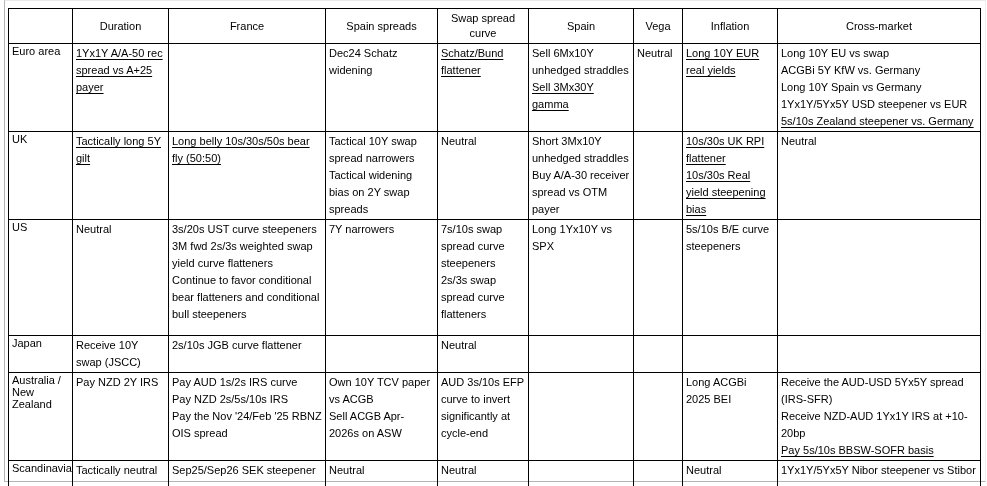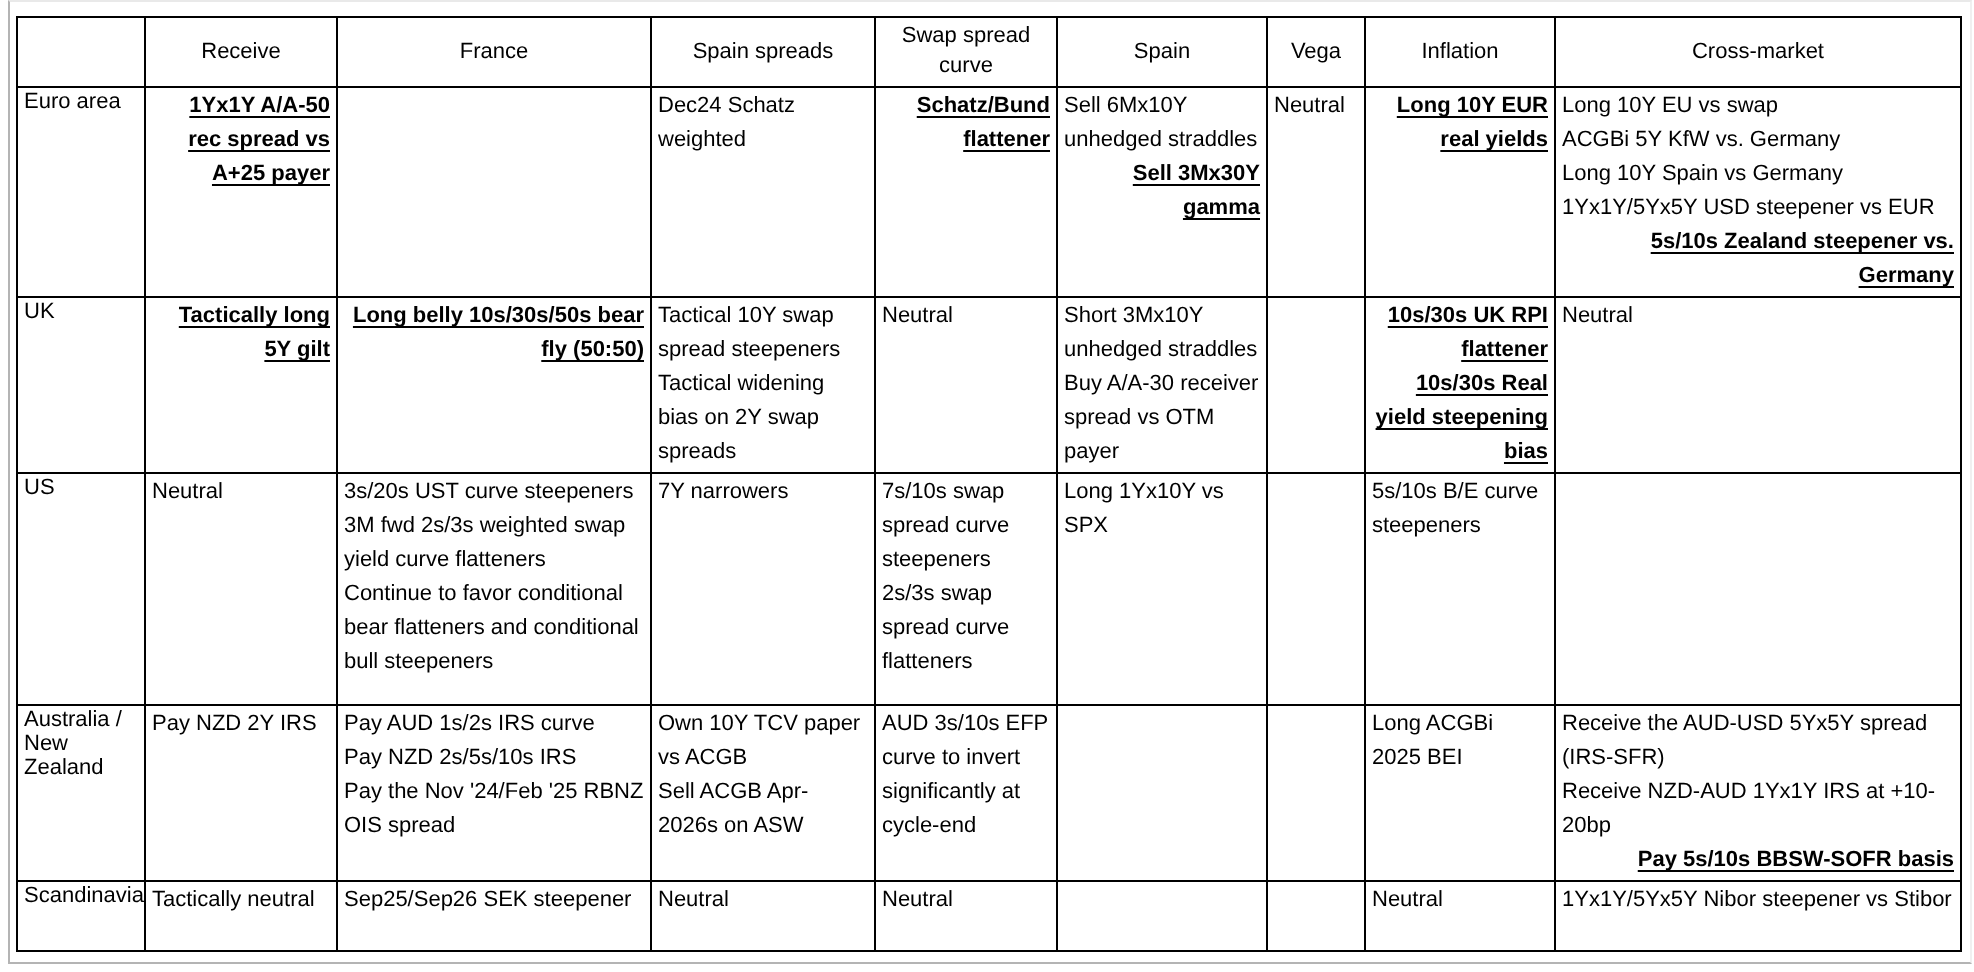--- a/index.html
+++ b/index.html
@@ -35,21 +35,21 @@
     vertical-align: middle;
     line-height: 15px;
     padding: 2px 3px;
   }
   td {
     vertical-align: top;
     text-align: left;
     padding: 1px 3px;
   }
   .entry { line-height: 17px; }
-  .entry.emph { font-weight: bold; text-decoration: underline; text-underline-offset: 2px; text-align: right; }
+  .entry.emph { font-weight: normal; text-decoration: underline; text-underline-offset: 2px; }
   tr.h-head { height: 34px; }
   tr.h-r0 { height: 85px; }
   tr.h-r1 { height: 85px; }
   tr.h-r2 { height: 116px; }
   tr.h-r3 { height: 34px; }
   tr.h-r4 { height: 73px; }
   tr.h-r5 { height: 35px; }
 </style>
 </head>
 <body>
@@ -64,39 +64,39 @@
     <col style="width:112px">
       <col style="width:91px">
       <col style="width:105px">
     <col style="width:49px">
       <col style="width:95px">
       <col style="width:203px">
   </colgroup>
   <thead>
     <tr class="h-head">
       <th></th>
-      <th>Receive</th>
+      <th>Duration</th>
       <th>France</th>
       <th>Spain spreads</th>
       <th>Swap spread curve</th>
       <th>Spain</th>
       <th>Vega</th>
       <th>Inflation</th>
       <th>Cross-market</th>
     </tr>
   </thead>
   <tbody>
     <tr class="h-r0">
       <td>Euro area</td>
       <td>
           <div class="entry emph">1Yx1Y A/A-50 rec spread vs A+25 payer</div>
         </td>
       <td></td>
       <td>
-          <div class="entry">Dec24 Schatz weighted</div>
+          <div class="entry">Dec24 Schatz widening</div>
         </td>
       <td>
           <div class="entry emph">Schatz/Bund flattener</div>
         </td>
       <td>
           <div class="entry">Sell 6Mx10Y unhedged straddles</div>
           <div class="entry emph">Sell 3Mx30Y gamma</div>
         </td>
       <td>
           <div class="entry">Neutral</div>
@@ -114,21 +114,21 @@
     </tr>
     <tr class="h-r1">
       <td>UK</td>
       <td>
           <div class="entry emph">Tactically long 5Y gilt</div>
         </td>
       <td>
           <div class="entry emph">Long belly 10s/30s/50s bear fly (50:50)</div>
         </td>
       <td>
-          <div class="entry">Tactical 10Y swap spread steepeners</div>
+          <div class="entry">Tactical 10Y swap spread narrowers</div>
           <div class="entry">Tactical widening bias on 2Y swap spreads</div>
         </td>
       <td>
           <div class="entry">Neutral</div>
         </td>
       <td>
           <div class="entry">Short 3Mx10Y unhedged straddles</div>
           <div class="entry">Buy A/A-30 receiver spread vs OTM payer</div>
         </td>
       <td></td>
@@ -157,20 +157,37 @@
           <div class="entry">7s/10s swap spread curve steepeners</div>
           <div class="entry">2s/3s swap spread curve flatteners</div>
         </td>
       <td>
           <div class="entry">Long 1Yx10Y vs SPX</div>
         </td>
       <td></td>
       <td>
           <div class="entry">5s/10s B/E curve steepeners</div>
         </td>
+      <td></td>
+    </tr>
+    <tr class="h-r3">
+      <td>Japan</td>
+      <td>
+          <div class="entry">Receive 10Y swap (JSCC)</div>
+        </td>
+      <td>
+          <div class="entry">2s/10s JGB curve flattener</div>
+        </td>
+      <td></td>
+      <td>
+          <div class="entry">Neutral</div>
+        </td>
+      <td></td>
+      <td></td>
+      <td></td>
       <td></td>
     </tr>
     <tr class="h-r4">
       <td>Australia / New Zealand</td>
       <td>
           <div class="entry">Pay NZD 2Y IRS</div>
         </td>
       <td>
           <div class="entry">Pay AUD 1s/2s IRS curve</div>
           <div class="entry">Pay NZD 2s/5s/10s IRS</div>

